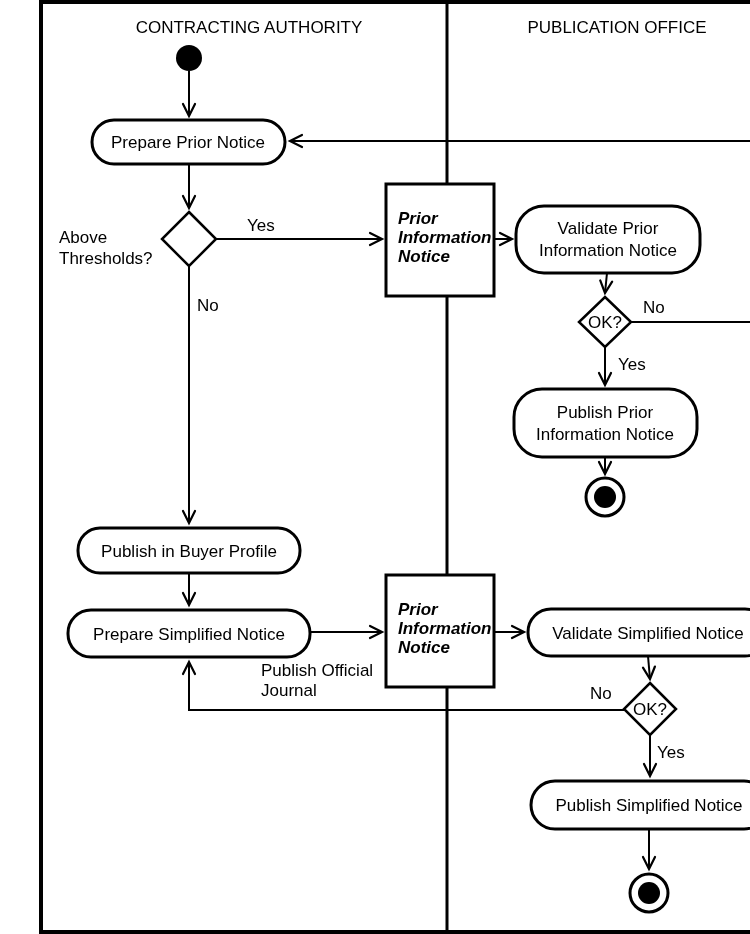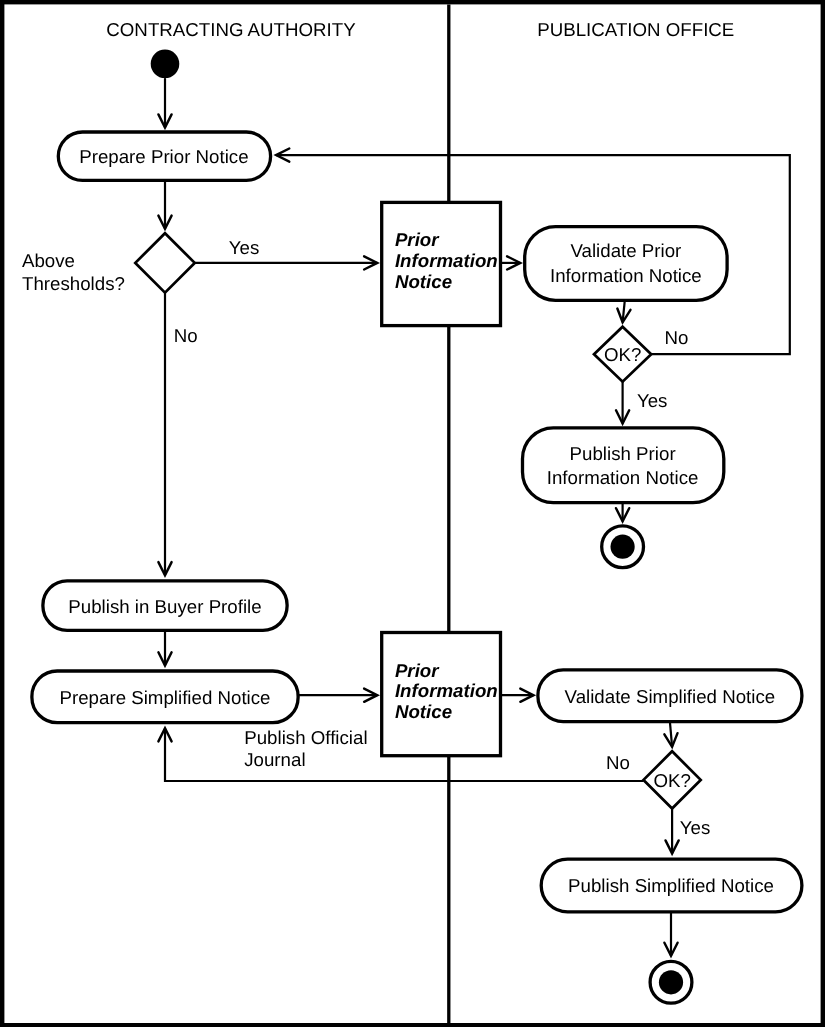--- a/index.html
+++ b/index.html
@@ -1,16 +1,16 @@
 <!DOCTYPE html>
 <html><head>
 <meta charset="utf-8">
 <style>
   html,body{margin:0;padding:0;background:#ffffff;}
-  .stage{position:relative;width:598px;height:934px;background:#ffffff;}
+  .stage{position:relative;width:598px;height:934px;background:#ffffff;margin-left:39px;}
   svg{display:block;}
   .txt{font-family:"Liberation Sans",sans-serif;font-size:17px;fill:#000000;}
   .hdr{font-family:"Liberation Sans",sans-serif;font-size:17px;fill:#000000;}
   .obj-txt{font-family:"Liberation Sans",sans-serif;font-size:17px;font-weight:bold;font-style:italic;fill:#000000;}
   .mid{text-anchor:middle;}
   .node{fill:#ffffff;stroke:#000000;stroke-width:3;}
   .diamond{fill:#ffffff;stroke:#000000;stroke-width:2.5;}
   .edge{fill:none;stroke:#000000;stroke-width:2;}
   .frame{fill:none;stroke:#000000;stroke-width:4;}
   .divider{stroke:#000000;stroke-width:3;}

